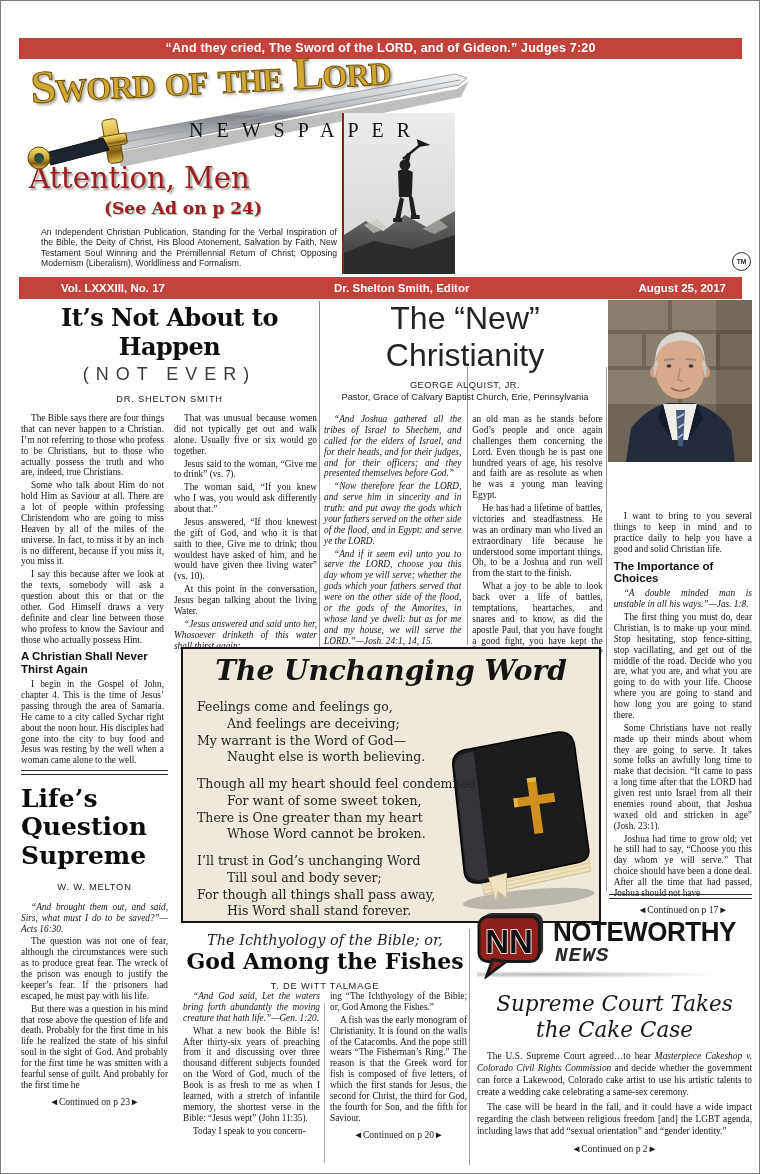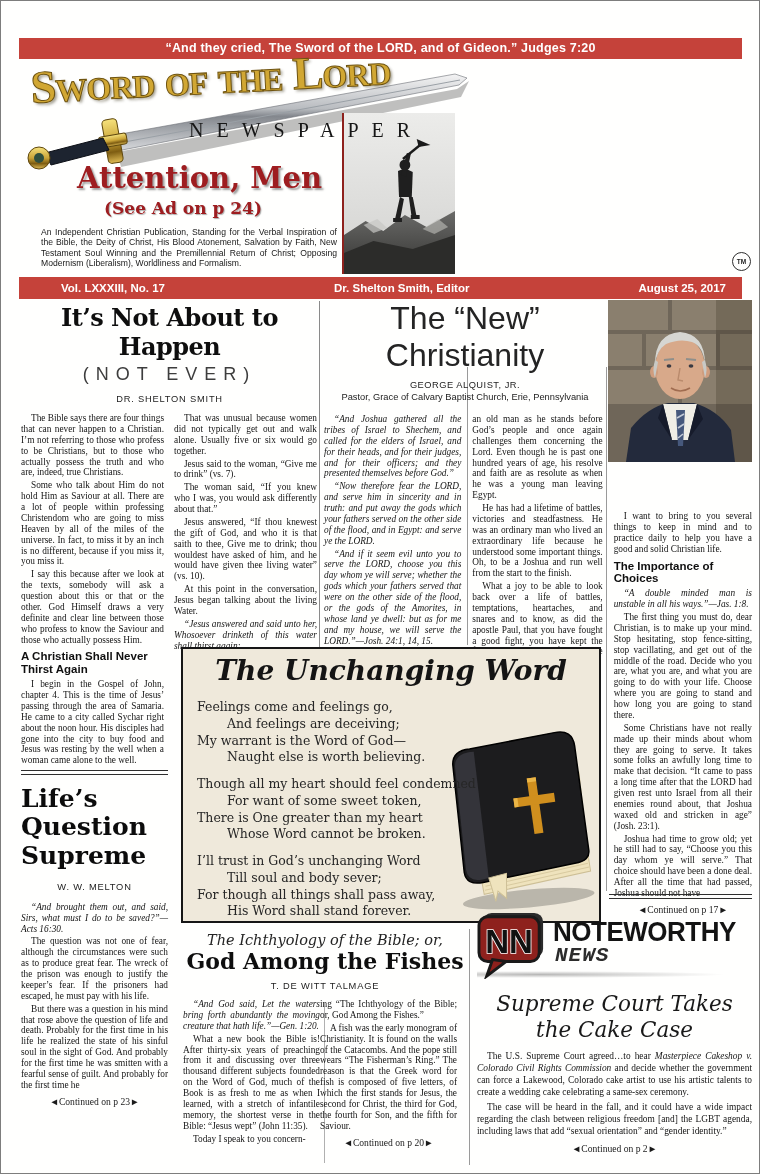--- a/index.html
+++ b/index.html
@@ -25,22 +25,22 @@
     color:#d1a733; -webkit-text-stroke:1px #6e5310;
     text-shadow:2px 2px 3px rgba(40,30,0,.45);
     transform:rotate(-3deg); transform-origin:0 60%;
   }
   .masthead-sub {
     position:absolute; left:188px; top:118px; z-index:4;
     font-family:"Liberation Serif", serif; font-size:20px; letter-spacing:13px; color:#161616;
   }
   .climber { position:absolute; left:341px; top:112px; width:113px; height:161px; z-index:3; border-left:2px solid #8e211d; }
   .attn-title {
-    position:absolute; left:13px; top:160px; width:308px; text-align:right;
-    font-family:"DejaVu Serif", serif; font-weight:bold; font-size:29px;
+    position:absolute; left:28px; top:160px; width:308px; text-align:left;
+    font-family:"DejaVu Serif", serif; font-weight:normal; font-size:29px;
     color:var(--dark-red,#9e1d20); text-shadow:2px 2px 2px rgba(90,90,90,.6);
   }
   .attn-sub {
     position:absolute; left:28px; top:197px; width:308px; text-align:center;
     font-family:"DejaVu Serif", serif; font-weight:bold; font-size:17px;
     color:var(--dark-red,#9e1d20); text-shadow:1px 1px 1px rgba(90,90,90,.5);
   }
   .mission {
     position:absolute; left:40px; top:226px; width:296px;
     font-family:"Liberation Sans", sans-serif; font-size:8.6px; line-height:1.22;
@@ -102,21 +102,21 @@
   
   #lsq { position:absolute; left:20px; top:784px; width:147px; }
   #lsq .tl { font-family:"DejaVu Serif", serif; font-weight:bold; font-size:25px; line-height:1.13; text-align:left; color:#0c0c0c; }
   #lsq .by { font-family:"Liberation Sans", sans-serif; font-size:9.3px; text-align:center; margin-top:12px; letter-spacing:.8px; color:#1c1c1c; }
   #lsq .bodytext { margin-top:10px; }
   
   #fish { position:absolute; left:182px; top:931px; width:284px; }
   #fish .t1 { font-family:"DejaVu Serif", serif; font-style:italic; font-size:14.5px; text-align:center; color:#242424; }
   #fish .t2 { font-family:"DejaVu Serif", serif; font-weight:bold; font-size:22px; text-align:center; color:#0e0e0e; }
   #fish .by { font-family:"Liberation Sans", sans-serif; font-size:9.3px; letter-spacing:.8px; text-align:center; margin-top:7px; color:#1c1c1c; }
-  #fish .cols { margin-top:8px; }
+  #fish .cols { gap:10px; }
   #fish .col { width:137px; }
   
   #nn { position:absolute; left:476px; top:910px; width:275px; }
   #nn .logo-row { position:relative; height:68px; }
   #nn .nnlogo { position:absolute; left:0; top:0; width:70px; height:68px; }
   #nn .logo-top  { position:absolute; left:76px; top:4px; font-family:"Liberation Sans", sans-serif; font-weight:bold; font-size:26px; letter-spacing:-.5px; color:#131313; transform:scaleY(1.08); transform-origin:left top; }
   #nn .logo-news { position:absolute; left:78px; top:33px; font-family:Liberation Mono, monospace; font-weight:bold; font-style:italic; font-size:21px; letter-spacing:1px; color:#2c2c2c; }
   #nn .logo-shadow { position:absolute; left:0; top:60px; width:250px; height:7px; background:radial-gradient(ellipse at 25% 50%, rgba(0,0,0,.28), transparent 70%); }
   #nn .headline { font-family:"DejaVu Serif", serif; font-style:italic; font-size:21.5px; line-height:1.22; text-align:center; color:#191919; margin-top:12px; }
   #nn .nbody { margin-top:8px; font-size:9.4px; line-height:1.27; text-align:justify; }

